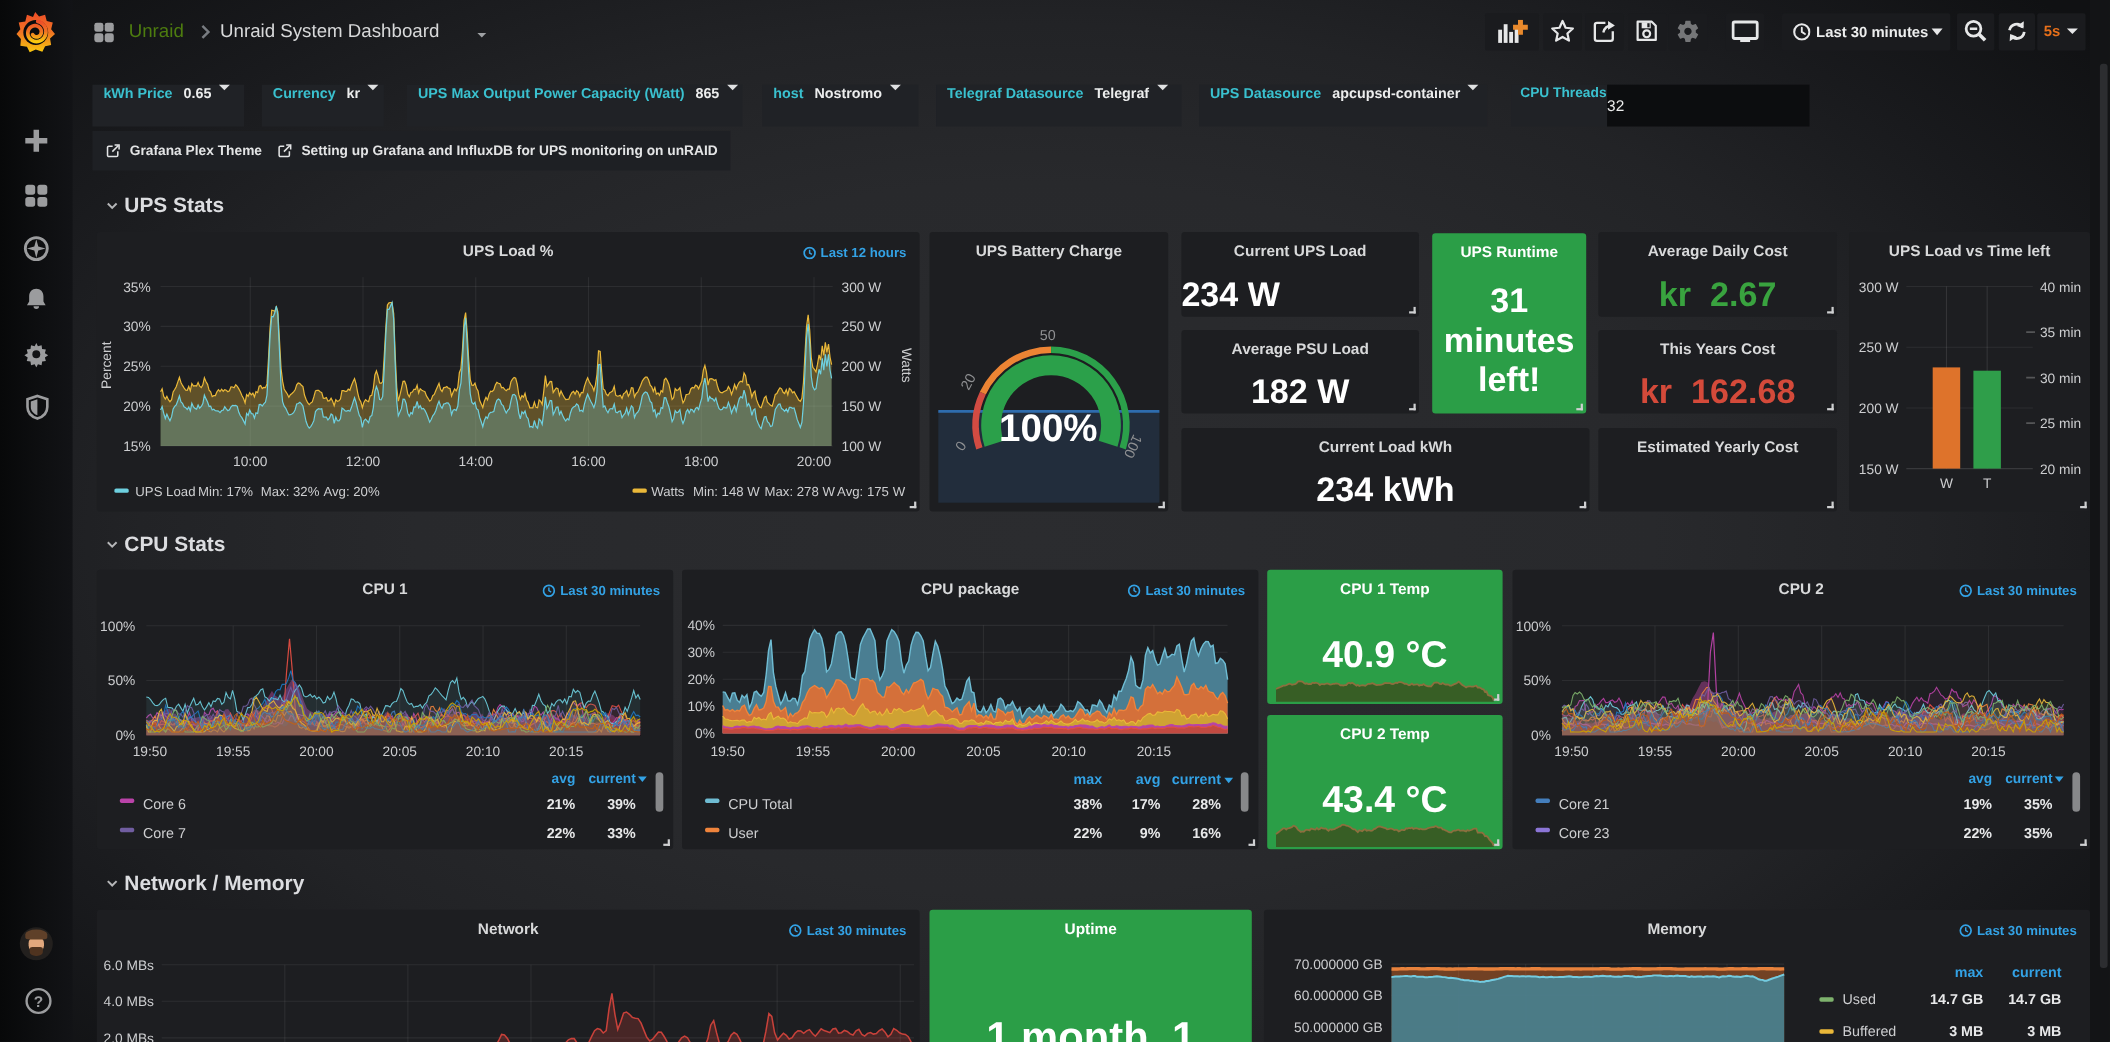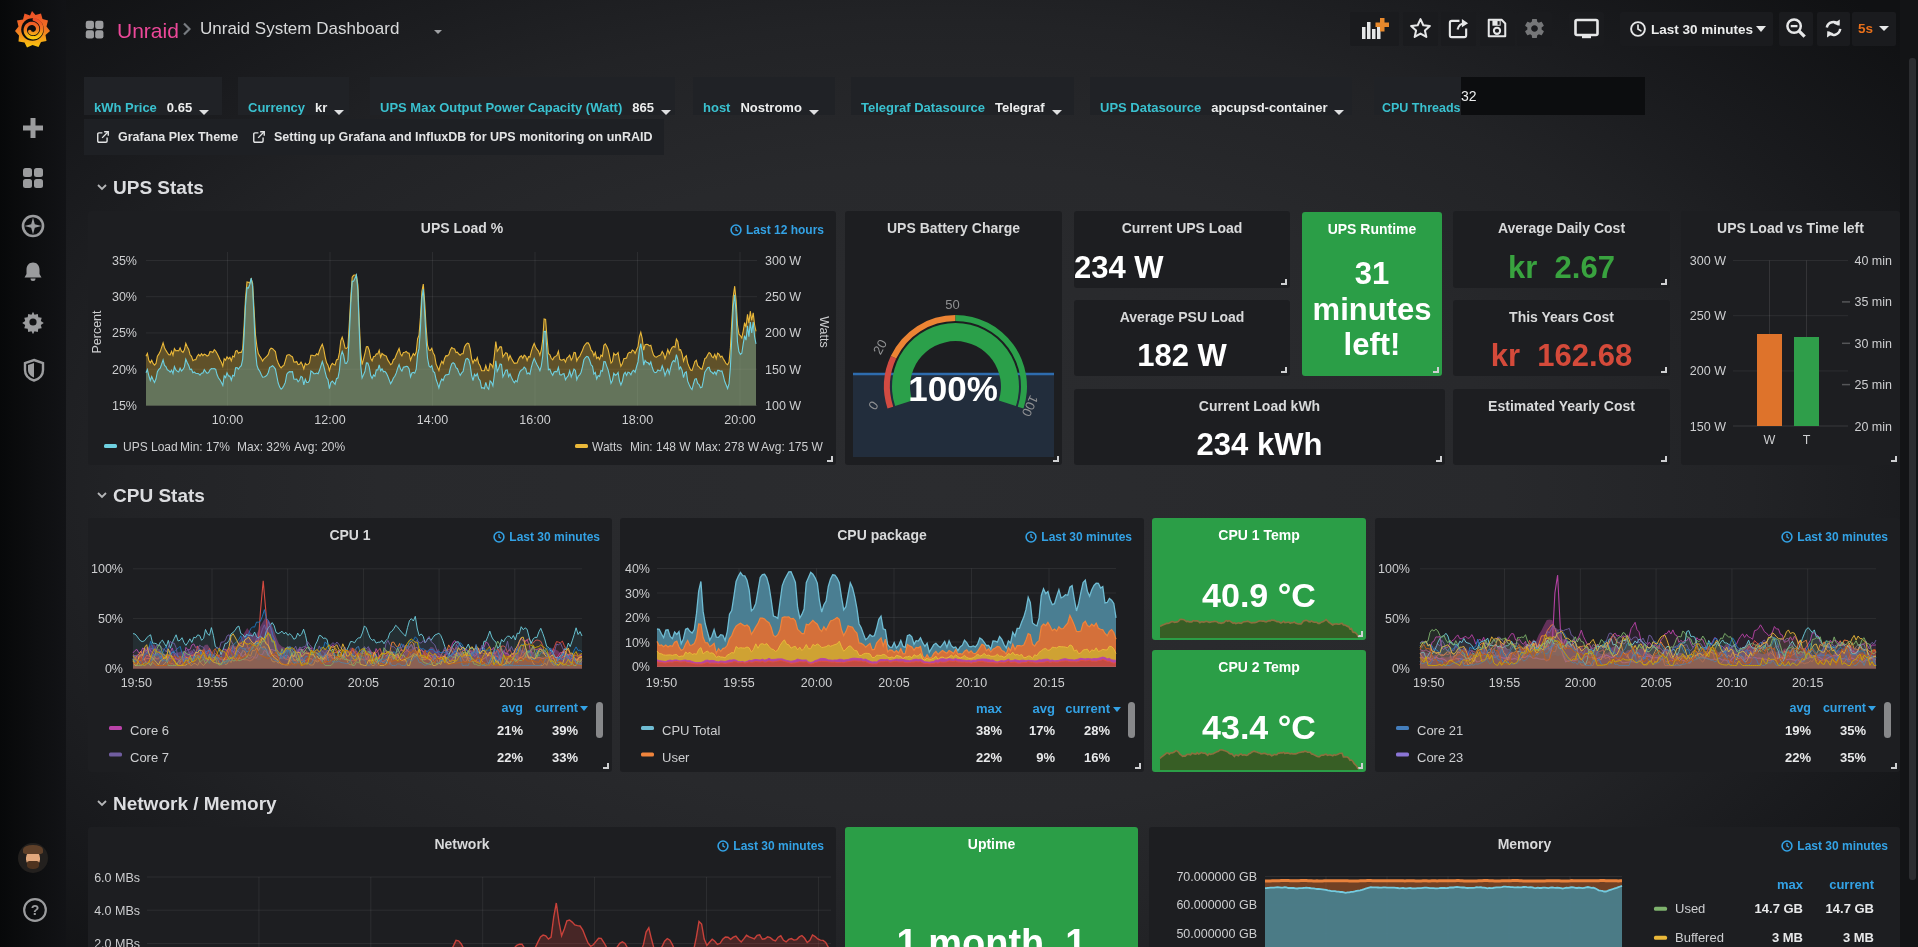--- a/index.html
+++ b/index.html
@@ -3,21 +3,21 @@
 *{margin:0;padding:0;box-sizing:border-box}
 html,body{width:1918px;height:947px;overflow:hidden;font-family:"Liberation Sans",sans-serif;
 background:radial-gradient(ellipse 1250px 720px at 940px 490px,#2b2c2f 0%,#28292c 45%,#222326 65%,#191a1d 82%,#101113 100%);}
 .abs{position:absolute}
 .panel{position:absolute;background:#1d1e21;border-radius:3px}
 .ptitle{position:absolute;width:100%;text-align:center;font-size:14px;font-weight:bold;color:#d8d9da;top:9px}
 .gpanel{position:absolute;background:#2b9e47;border-radius:3px}
 .gpanel .ptitle{color:#ffffff}
 .tlink{position:absolute;font-size:12px;font-weight:bold;color:#33a2e5;white-space:nowrap}
 .corner{position:absolute;right:3px;bottom:3px;width:6px;height:6px;border-right:2px solid #cfd0d2;border-bottom:2px solid #cfd0d2}
-.pill{position:absolute;height:38px;background:#202226;display:flex;align-items:flex-end;font-size:13px;font-weight:bold;white-space:nowrap}
+.pill{position:absolute;height:38px;background:#202226;display:flex;align-items:flex-start;font-size:13px;font-weight:bold;white-space:nowrap}
 .plabel{color:#3ac1cf;padding:0 10px}
 .pval{color:#eceded;padding-right:7px}
 .caret{width:0;height:0;border-left:5px solid transparent;border-right:5px solid transparent;border-top:5px solid #dfe0e1;margin-right:10px}
 .lnk{position:absolute;height:36px;background:#1e2024;display:flex;align-items:center;font-size:12.5px;font-weight:bold;color:#e3e4e5;padding:0 12px 0 12px;white-space:nowrap}
 .sechead{position:absolute;font-size:19px;font-weight:bold;color:#dcdde0}
 .navbtn{position:absolute;top:12px;height:34px;background:#1a1b1e;border-radius:2px}
 svg{position:absolute;left:0;top:0}
 </style></head><body>
 <div class="abs" style="left:0;top:0;width:66px;height:947px;background:linear-gradient(90deg,#070809,#0e0f11 60%,#121316)"></div>
 <div class="abs" style="left:1900px;top:0;width:18px;height:947px;background:#131416"></div>
@@ -67,21 +67,21 @@
 <svg class="abs" style="left:22px;top:897px" width="26" height="26" viewBox="0 0 24 24">
     <circle cx="12" cy="12" r="10" fill="none" stroke="#9b9c9e" stroke-width="2"></circle>
     <text x="12" y="17" text-anchor="middle" font-size="13" font-weight="bold" fill="#9b9c9e" font-family="Liberation Sans">?</text>
   </svg>
 <svg class="abs" style="left:84px;top:19px" width="21" height="21" viewBox="0 0 24 24">
     <rect x="2" y="2" width="9.4" height="9.4" rx="2.5" fill="#9b9c9e"></rect>
     <rect x="12.8" y="2" width="9.4" height="9.4" rx="2.5" fill="#9b9c9e"></rect>
     <rect x="2" y="12.8" width="9.4" height="9.4" rx="2.5" fill="#9b9c9e"></rect>
     <rect x="12.8" y="12.8" width="9.4" height="9.4" rx="2.5" fill="#9b9c9e"></rect>
   </svg>
-<div class="abs" style="left:117px;top:19px;font-size:21px;font-weight:500;color:#ec4899">Unraid</div>
+<div class="abs" style="left:117px;top:19px;font-size:17px;font-weight:500;color:#4d7c0f">Unraid</div>
 <svg class="abs" style="left:182px;top:22px" width="9" height="14" viewBox="0 0 9 14">
     <path d="M2 1.5 L7.5 7 L2 12.5" fill="none" stroke="#787c81" stroke-width="2.2"></path>
   </svg>
 <div class="abs" style="left:200px;top:19px;font-size:17px;font-weight:500;color:#d8d9da">Unraid System Dashboard</div>
 <div class="abs" style="left:434px;top:30px;width:0;height:0;border-left:4.5px solid transparent;border-right:4.5px solid transparent;border-top:4.5px solid #9fa1a4"></div>
 <div class="navbtn" style="left:1350px;width:49px"></div>
 <div class="navbtn" style="left:1403px;width:35px"></div>
 <div class="navbtn" style="left:1441px;width:35px"></div>
 <div class="navbtn" style="left:1480px;width:35px"></div>
 <div class="navbtn" style="left:1517px;width:35px"></div>
@@ -384,20 +384,21 @@
       <text x="578" y="735" text-anchor="end" font-size="13" font-weight="bold" fill="#e8e9ea">39%</text>
       <rect x="109" y="752.5" width="13" height="4" rx="1.5" fill="#705DA0"></rect>
       <text x="130" y="761.5" font-size="13" fill="#cdced0">Core 7</text>
       <text x="523" y="761.5" text-anchor="end" font-size="13" font-weight="bold" fill="#e8e9ea">22%</text>
       <text x="578" y="761.5" text-anchor="end" font-size="13" font-weight="bold" fill="#e8e9ea">33%</text>
       <rect x="596" y="702" width="7" height="36" rx="3.5" fill="#87888a"></rect>
     </svg>
   </div>
 <div class="panel" style="left:1375px;top:518px;width:525px;height:254px">
     <div class="corner"></div>
+    <div class="ptitle" style="top:9px">CPU 2</div>
     <div class="tlink" style="right:12px;top:11px"><svg width="12" height="12" viewBox="0 0 20 20" style="position:relative;top:1.5px;margin-right:4px">
         <circle cx="10" cy="10" r="8.2" fill="none" stroke="#33a2e5" stroke-width="2.6"></circle>
         <path d="M10 5 V10 L13.5 12" fill="none" stroke="#33a2e5" stroke-width="2.2"></path>
       </svg>Last 30 minutes</div>
     <svg width="525" height="254" viewBox="1375 518 525 254">
       <line x1="1420" y1="568.8" x2="1876" y2="568.8" stroke="rgba(255,255,255,0.07)" stroke-width="1"></line>
       <line x1="1420" y1="618.6" x2="1876" y2="618.6" stroke="rgba(255,255,255,0.07)" stroke-width="1"></line>
       <line x1="1420" y1="668.5" x2="1876" y2="668.5" stroke="rgba(255,255,255,0.07)" stroke-width="1"></line>
       <text x="1428.7" y="687" text-anchor="middle" font-size="12.5" fill="#cdced0">19:50</text>
       <line x1="1504.5" y1="568.8" x2="1504.5" y2="668.5" stroke="rgba(255,255,255,0.07)" stroke-width="1"></line>

